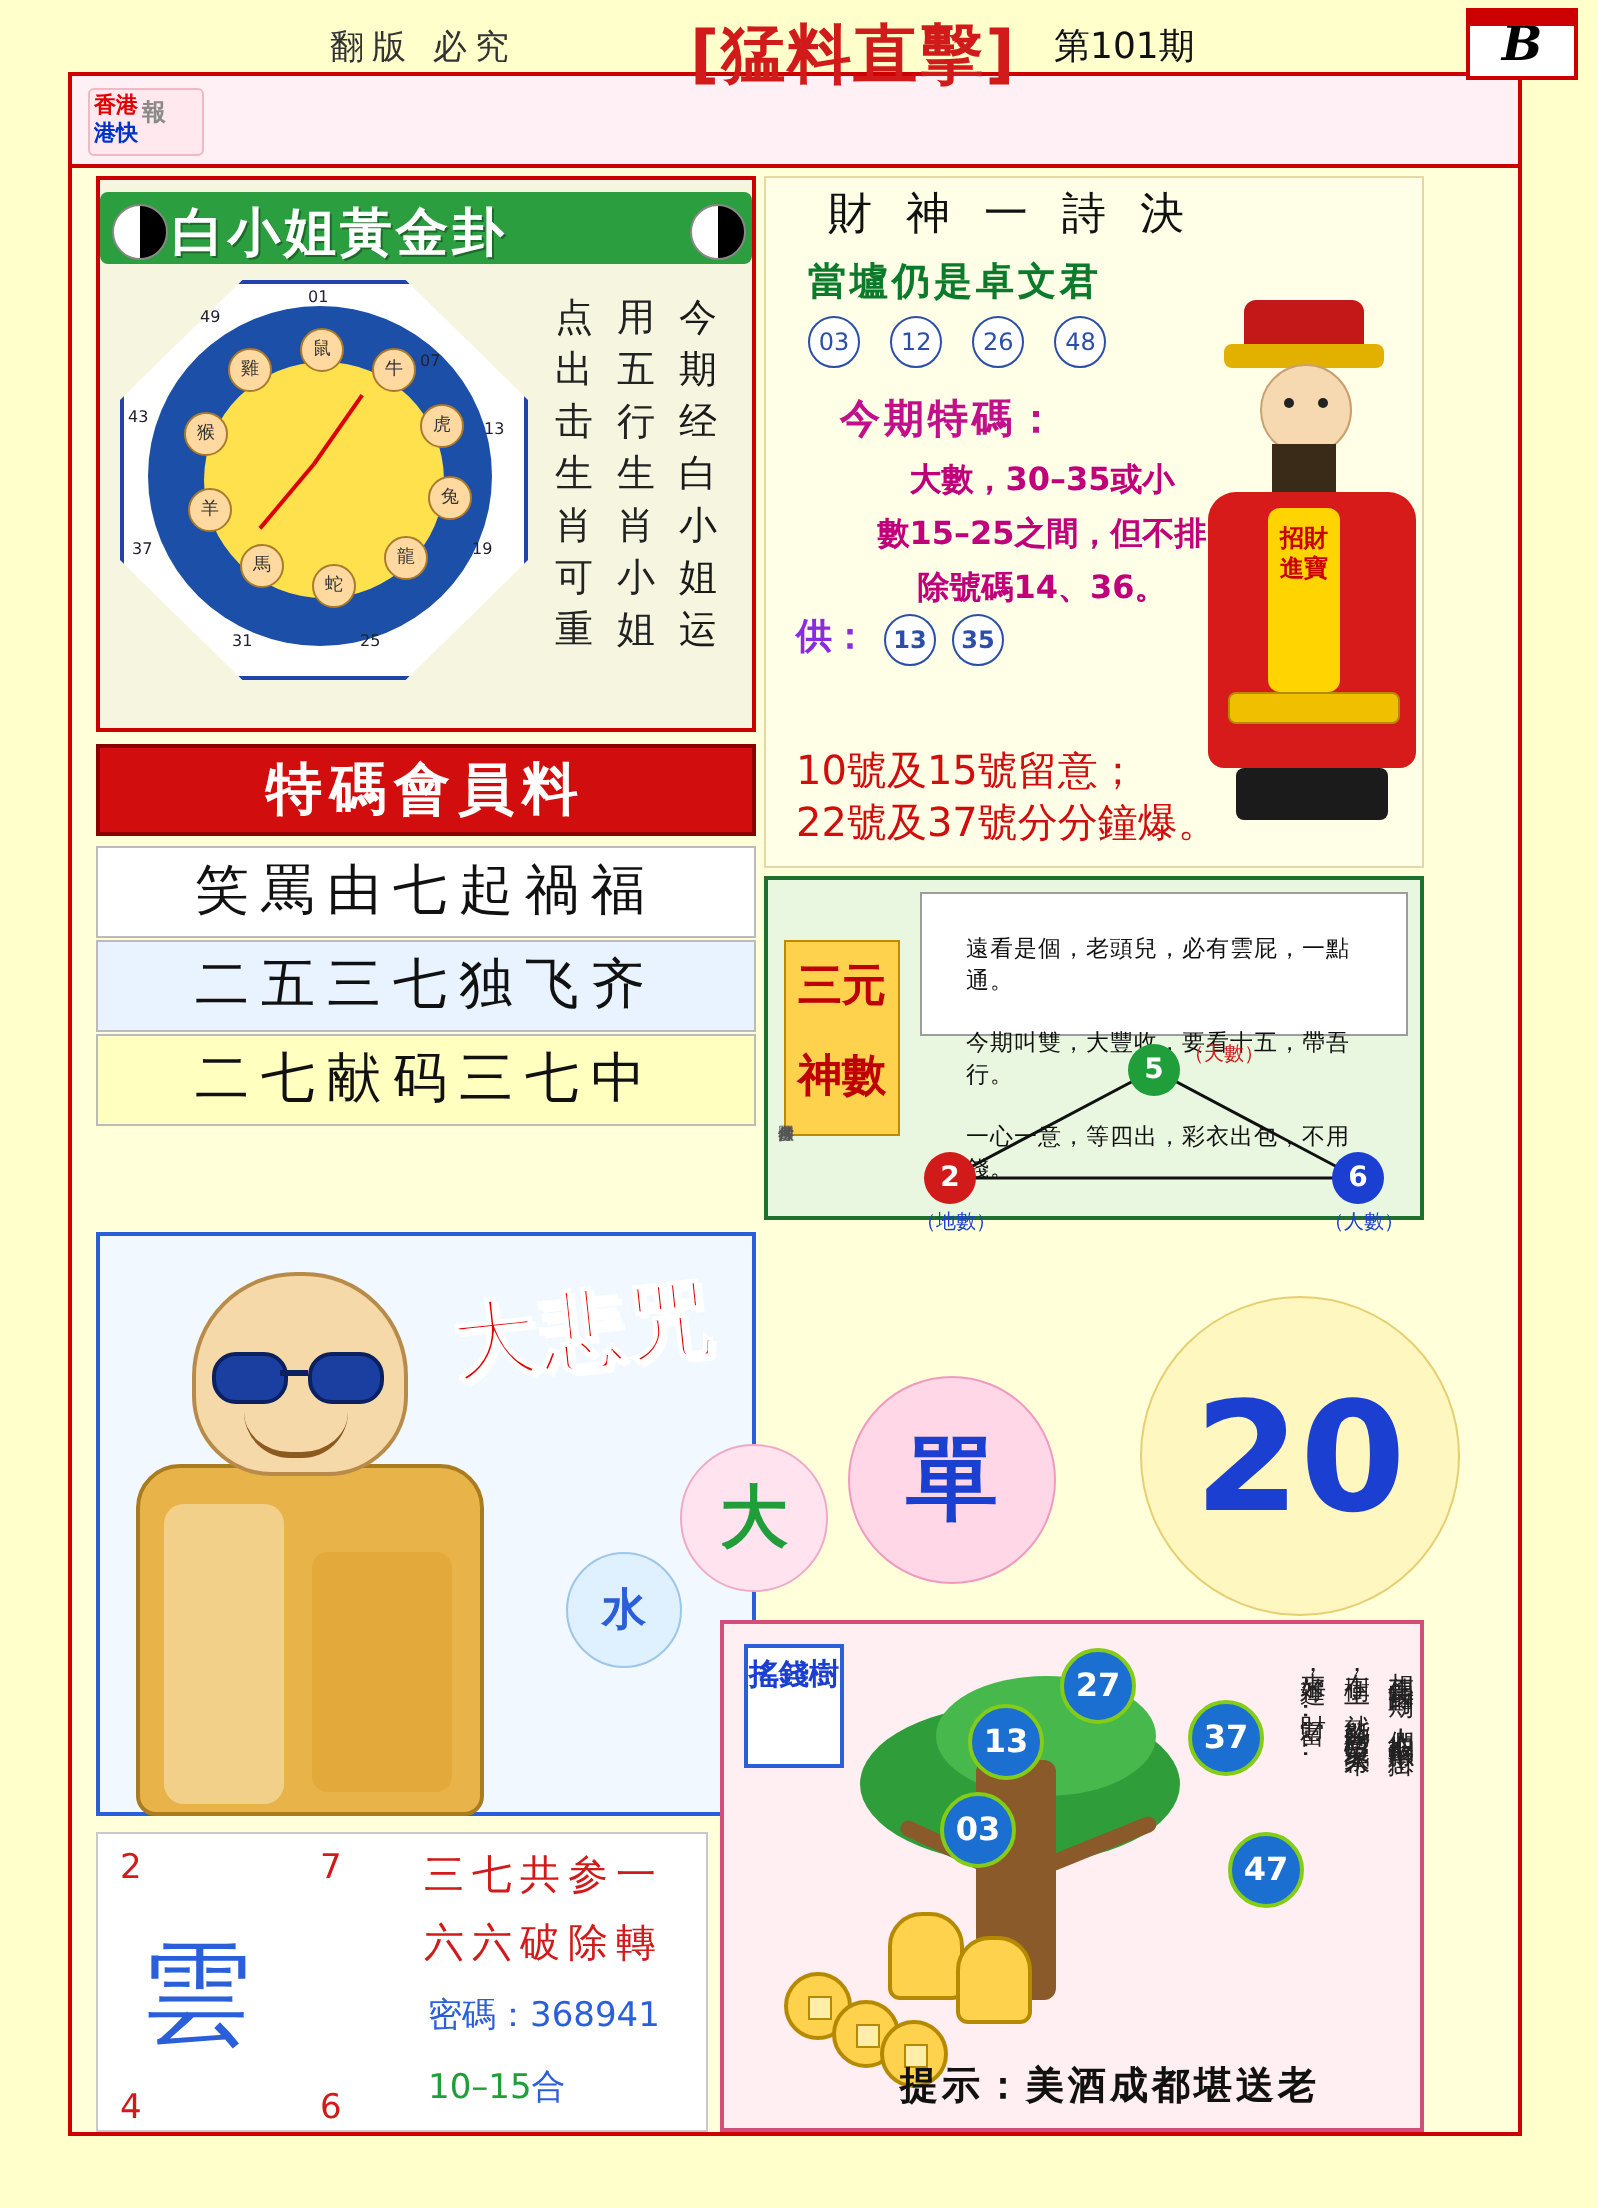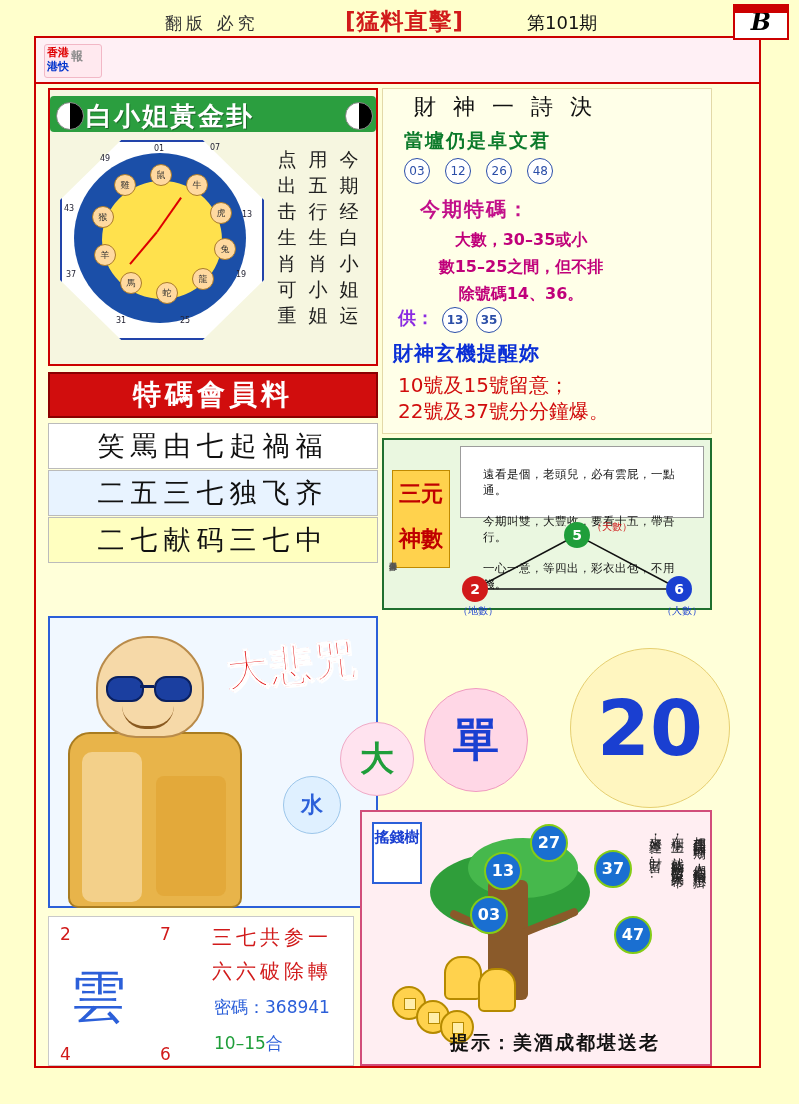--- a/index.html
+++ b/index.html
@@ -38,21 +38,21 @@
   }
   .logo-gray{
     position:absolute;left:26px;top:3px;color:#8a8a8a;font-size:12px;
     font-weight:bold;letter-spacing:1px;
   }
   .hdr-copy{
     position:absolute;left:165px;top:12px;font-size:17px;color:#333;
     letter-spacing:4px;font-family:"DejaVu Sans",sans-serif;
   }
   .hdr-title{
-    position:absolute;left:345px;top:6px;font-size:23px;color:#d11a1a;
+    position:absolute;left:345px;top:6px;font-size:32px;color:#d11a1a;
     font-weight:bold;letter-spacing:1px;
   }
   .hdr-issue{
     position:absolute;left:527px;top:11px;font-size:18px;color:#111;
   }
   .hdr-b{
     position:absolute;right:10px;top:4px;width:56px;height:36px;
     border:2px solid #cc0000;background:#fff;box-sizing:border-box;
   }
   .hdr-b span{
@@ -360,21 +360,21 @@
     <div class="zod" style="left:126px;top:34px;">牛</div>
     <div class="zod" style="left:150px;top:62px;">虎</div>
     <div class="zod" style="left:154px;top:98px;">兔</div>
     <div class="zod" style="left:132px;top:128px;">龍</div>
     <div class="zod" style="left:96px;top:142px;">蛇</div>
     <div class="zod" style="left:60px;top:132px;">馬</div>
     <div class="zod" style="left:34px;top:104px;">羊</div>
     <div class="zod" style="left:32px;top:66px;">猴</div>
     <div class="zod" style="left:54px;top:34px;">雞</div>
     <div class="num" style="left:94px;top:4px;">01</div>
-    <div class="num" style="left:150px;top:3px;">07</div>
+    <div class="num" style="left:150px;top:36px;">07</div>
     <div class="num" style="left:182px;top:70px;">13</div>
     <div class="num" style="left:176px;top:130px;">19</div>
     <div class="num" style="left:120px;top:176px;">25</div>
     <div class="num" style="left:56px;top:176px;">31</div>
     <div class="num" style="left:6px;top:130px;">37</div>
     <div class="num" style="left:4px;top:64px;">43</div>
     <div class="num" style="left:40px;top:14px;">49</div>
     <div class="arrow" style="transform:rotate(40deg);"></div>
     <div class="arrow" style="transform:rotate(215deg);"></div>
   </div>
@@ -408,26 +408,39 @@
   </div>
   <div class="god-t3">今期特碼：</div>
   <div class="god-body">
     <div>大數，30–35或小</div>
     <div>數15–25之間，但不排</div>
     <div>除號碼14、36。</div>
   </div>
   <div class="god-supply">
     <span>供：</span><span class="ball2">13</span><span class="ball2">35</span>
   </div>
-  <div class="god-t4">財神玄機提醒妳</div>
   <div class="god-note">
     <div>10號及15號留意；</div>
     <div>22號及37號分分鐘爆。</div>
   </div>
 
+  <div class="deity">
+    <div class="hat"></div>
+    <div class="hat2"></div>
+    <div class="face">
+      <div class="eye l"></div>
+      <div class="eye r"></div>
+    </div>
+    <div class="beard"></div>
+    <div class="robe"></div>
+    <div class="robe-in"></div>
+    <div class="scroll-txt">招財進寶</div>
+    <div class="belt"></div>
+    <div class="boots"></div>
+  </div>
 
   <div class="sanyuan"></div>
   <div class="sy-label">
     <span>三元神數</span>
   </div>
   <div class="sy-side">圖片僅供參考</div>
   <div class="sy-box">
     <p>遠看是個，老頭兒，必有雲屁，一點通。</p>
     <p>今期叫雙，大豐收，要看十五，帶吾行。</p>
     <p>一心一意，等四出，彩衣出包，不用錢。</p>

